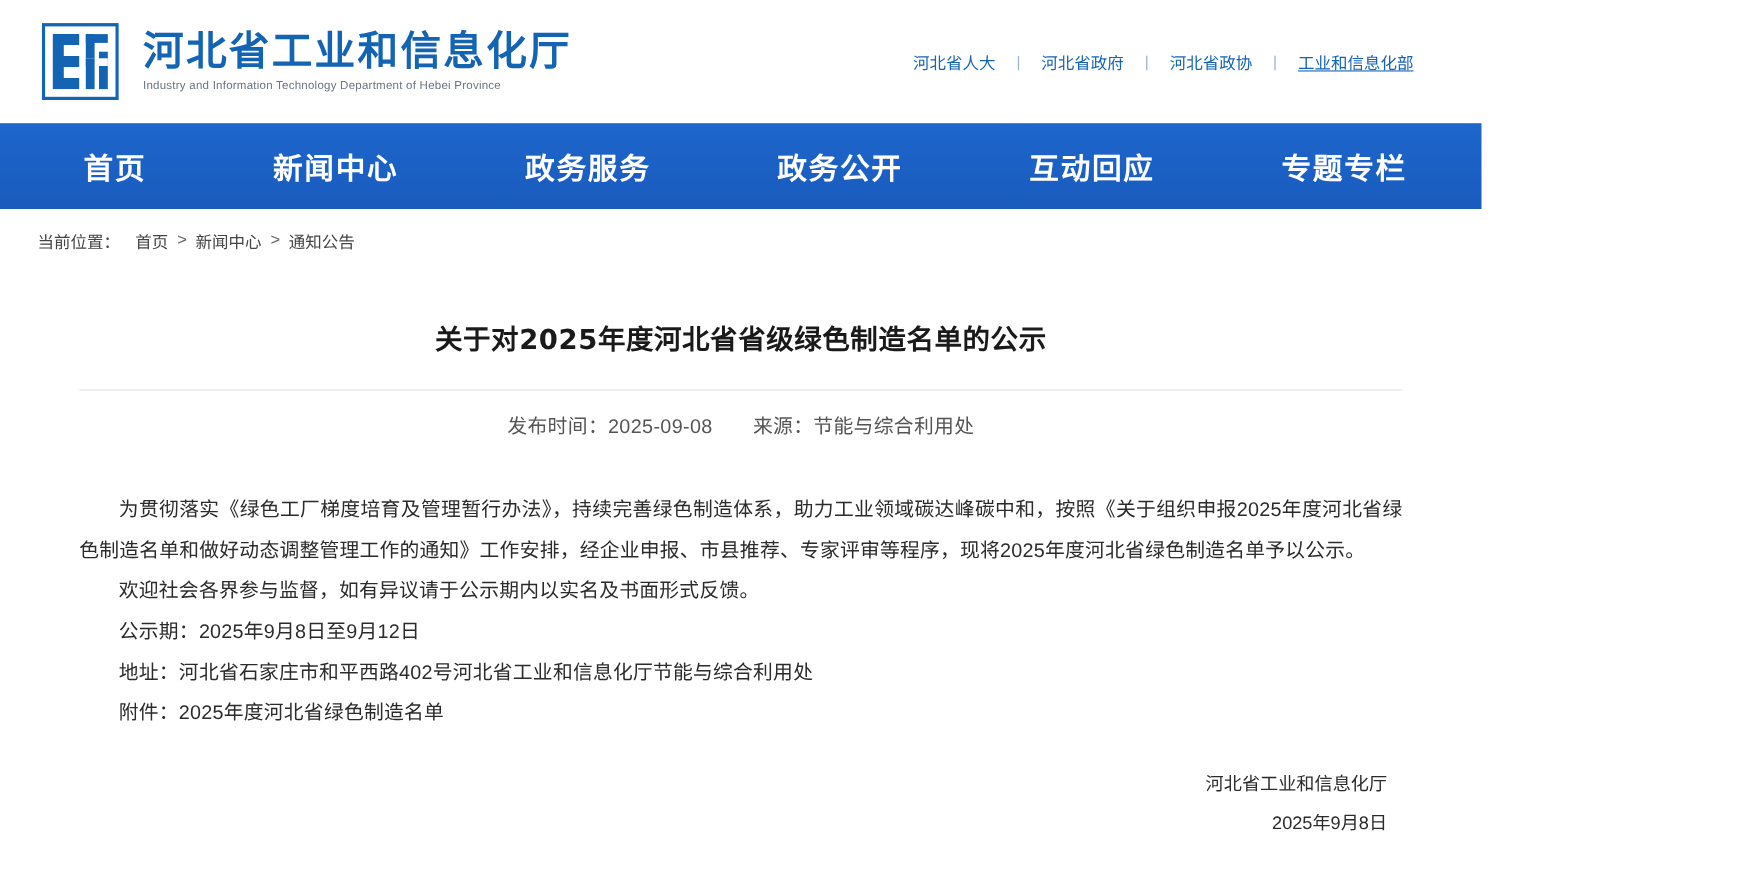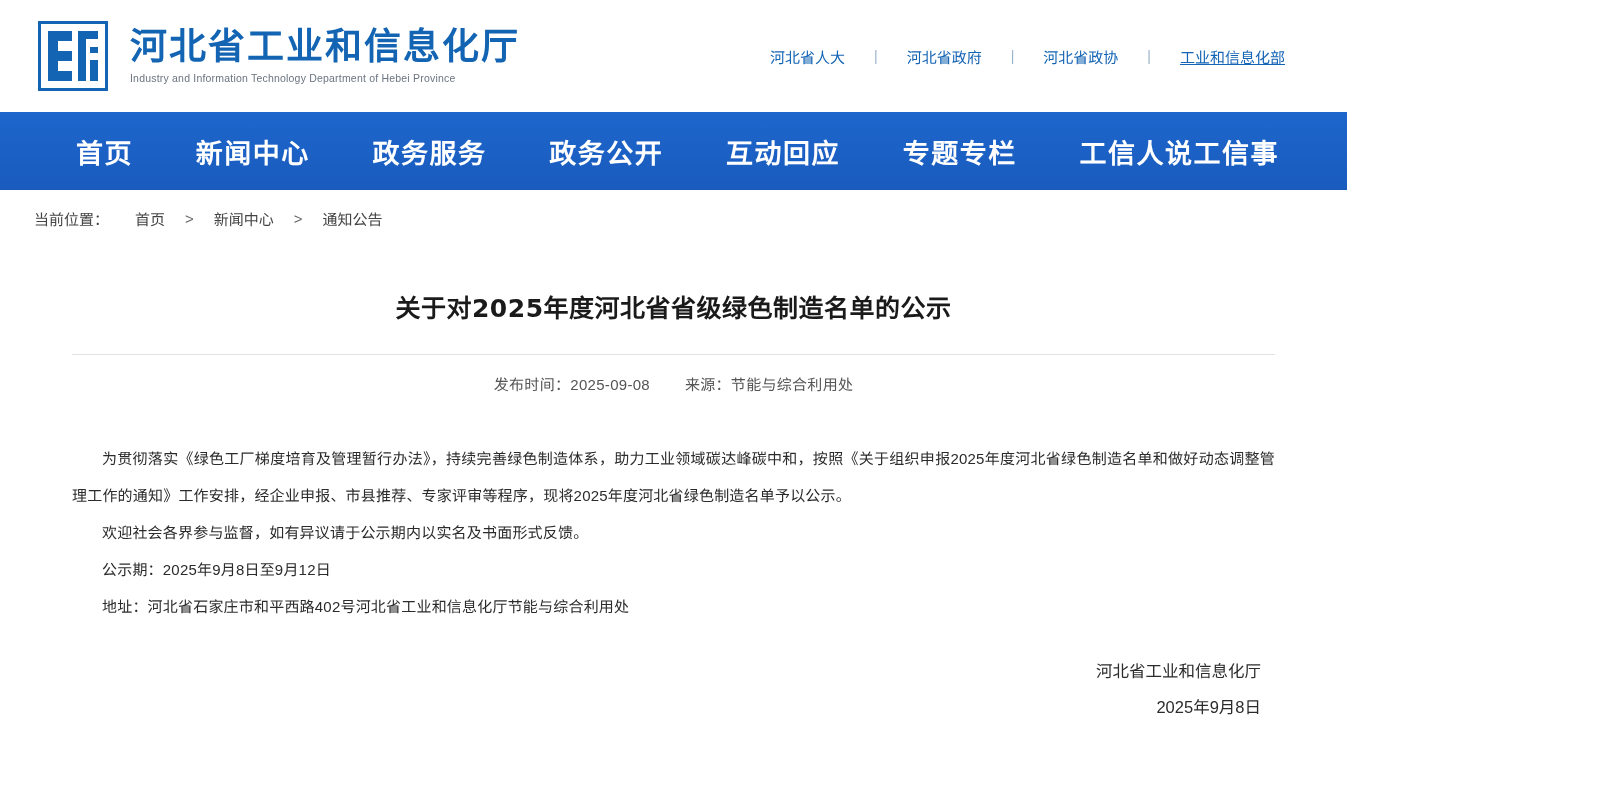--- a/index.html
+++ b/index.html
@@ -57,21 +57,21 @@
     letter-spacing: 0.2px;
     line-height: 1.2;
     font-family: "Liberation Sans", sans-serif;
   }
   .header-links {
     margin-left: auto;
     display: flex;
     align-items: center;
     font-size: 15px;
     color: #1464b4;
-    gap: 17px;
+    gap: 7px;
     padding-right: 10px;
   }
   .header-links a {
     color: #1464b4;
     text-decoration: none;
     padding: 0 12px;
     white-space: nowrap;
   }
   .header-links a.underlined { text-decoration: underline; }
   .header-links .sep {
@@ -105,21 +105,21 @@
     font-family: "DejaVu Sans", "Liberation Sans", sans-serif;
   }
 
   
   .breadcrumb {
     padding: 18px 0 14px 34px;
     font-size: 15px;
     color: #444;
     display: flex;
     align-items: center;
-    gap: 12px;
+    gap: 0;
     border-bottom: none;
   }
   .breadcrumb .label { color: #444; margin-right: 8px; }
   .breadcrumb a {
     color: #444;
     text-decoration: none;
     padding: 0 6px;
   }
   .breadcrumb .arrow { color: #666; padding: 0 2px; }
 
@@ -136,30 +136,30 @@
     letter-spacing: 0.5px;
     font-family: "DejaVu Sans", "Liberation Sans", sans-serif;
   }
   .meta-divider {
     border: none;
     border-top: 1px solid #e3e3e3;
     margin: 30px 0 0 0;
   }
   .article-meta {
     text-align: center;
-    font-size: 15px;
+    font-size: 18px;
     color: #555;
     padding: 18px 0 0 0;
     letter-spacing: 0.3px;
   }
   .article-meta .gap { display: inline-block; width: 26px; }
 
   .article-body {
     margin-top: 46px;
-    font-size: 15px;
+    font-size: 18px;
     line-height: 37px;
     color: #2b2b2b;
     letter-spacing: 0.2px;
   }
   .article-body p {
     margin: 0;
     text-align: justify;
   }
   .article-body p.indent { text-indent: 2em; }
 
@@ -208,21 +208,20 @@
   </div>
 
   <div class="nav">
     <div class="nav-inner">
       <div class="nav-item">首页</div>
       <div class="nav-item">新闻中心</div>
       <div class="nav-item">政务服务</div>
       <div class="nav-item">政务公开</div>
       <div class="nav-item">互动回应</div>
       <div class="nav-item">专题专栏</div>
-      <div class="nav-item">工信人说工信事</div>
     </div>
   </div>
 
   <div class="breadcrumb">
     <span class="label">当前位置：</span>
     <a href="#">首页</a>
     <span class="arrow">&gt;</span>
     <a href="#">新闻中心</a>
     <span class="arrow">&gt;</span>
     <a href="#">通知公告</a>
@@ -235,20 +234,21 @@
       <span>发布时间：</span><span>2025-09-08</span>
       <span class="gap"></span>
       <span>来源：</span><span>节能与综合利用处</span>
     </div>
 
     <div class="article-body">
       <p class="indent">为贯彻落实《绿色工厂梯度培育及管理暂行办法》，持续完善绿色制造体系，助力工业领域碳达峰碳中和，按照《关于组织申报2025年度河北省绿色制造名单和做好动态调整管理工作的通知》工作安排，经企业申报、市县推荐、专家评审等程序，现将2025年度河北省绿色制造名单予以公示。</p>
       <p class="indent">欢迎社会各界参与监督，如有异议请于公示期内以实名及书面形式反馈。</p>
       <p class="indent">公示期：2025年9月8日至9月12日</p>
       <p class="indent">地址：河北省石家庄市和平西路402号河北省工业和信息化厅节能与综合利用处</p>
+      <p class="indent">附件：2025年度河北省绿色制造名单</p>
     </div>
 
     <div class="signature">
       <div>河北省工业和信息化厅</div>
       <div>2025年9月8日</div>
     </div>
   </div>
 
 </div>
 

